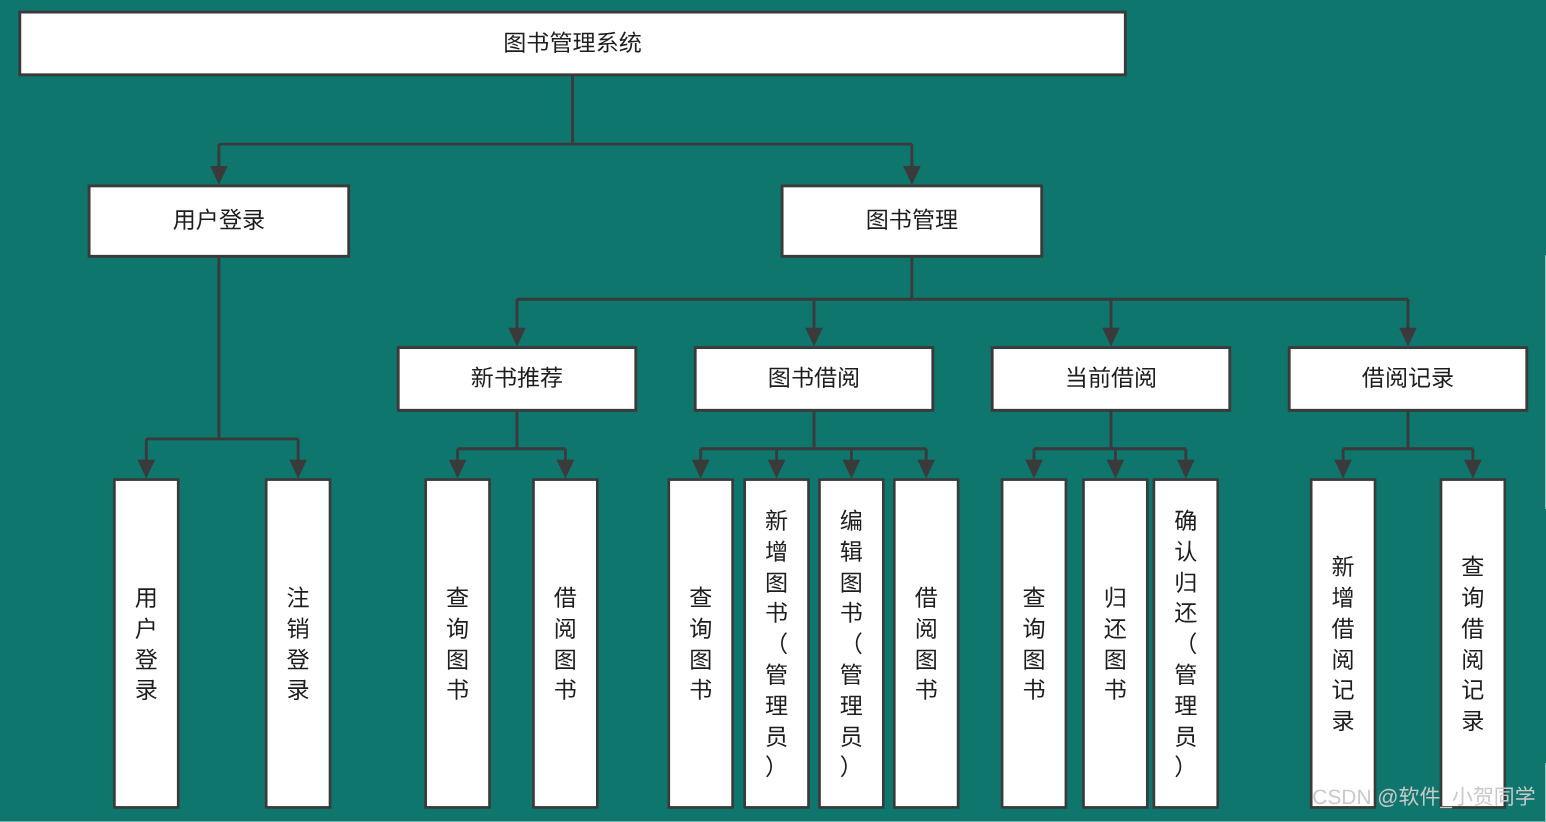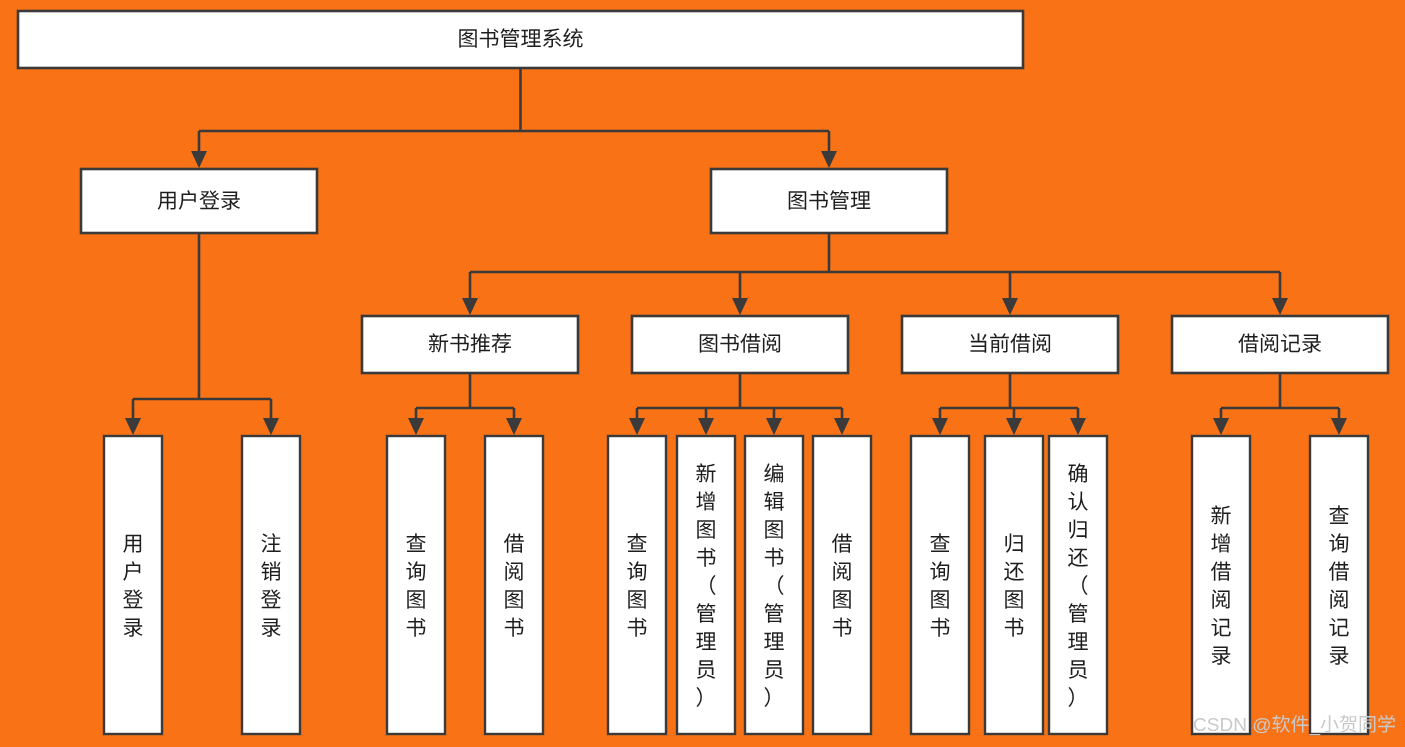--- a/index.html
+++ b/index.html
@@ -8,21 +8,21 @@
     padding: 0;
     background: #ffffff;
   }
   body {
     font-family: "Liberation Sans", "DejaVu Sans", sans-serif;
   }
   #diagram-root {
     position: relative;
     width: 1405px;
     height: 747px;
-    background: #f97316;
+    background: #0f766e;
     overflow: hidden;
   }
   svg#tree-svg {
     position: absolute;
     left: 0;
     top: 0;
     width: 1405px;
     height: 747px;
     display: block;
   }

